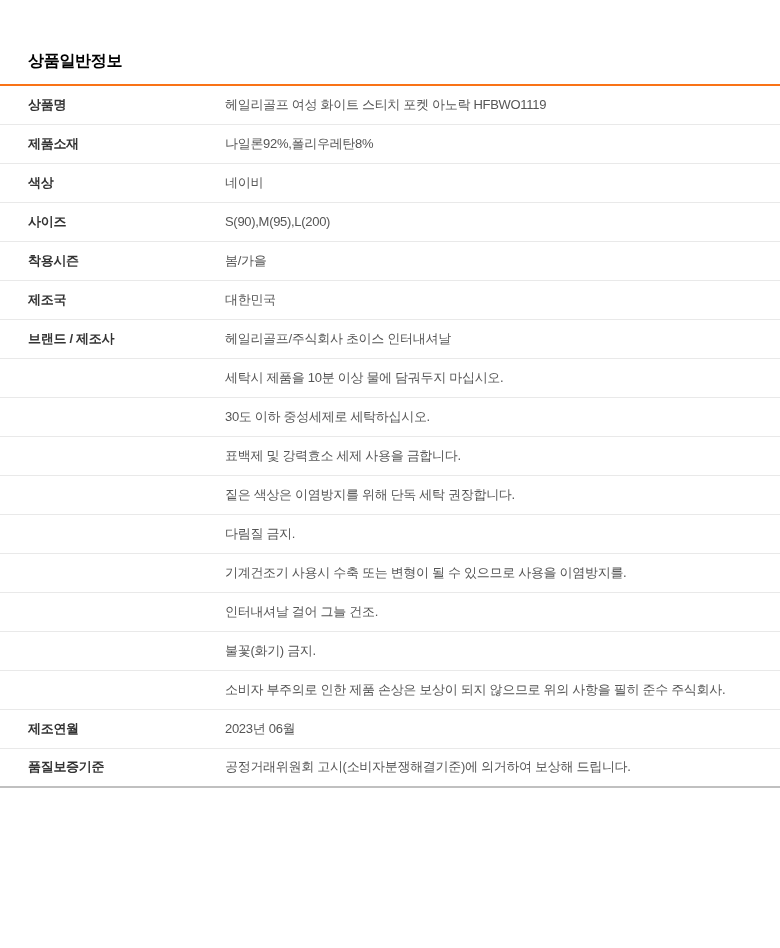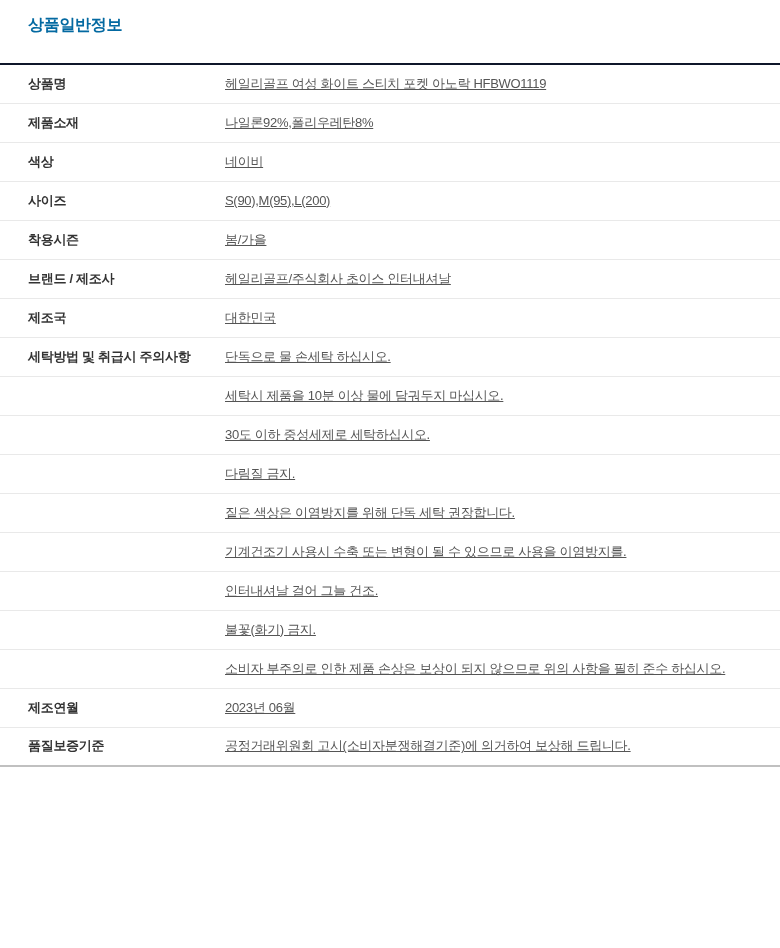--- a/index.html
+++ b/index.html
@@ -8,33 +8,33 @@
     background: #ffffff;
   }
   body {
     width: 780px;
     height: 948px;
     font-family: "Liberation Sans", "DejaVu Sans", sans-serif;
     -webkit-font-smoothing: antialiased;
   }
   .section-title {
     margin: 0;
-    padding: 17px 0 0 28px;
+    padding: 53px 0 0 28px;
     font-size: 16px;
     line-height: 16px;
     font-weight: 700;
-    color: #0369a1;
+    color: #000000;
     letter-spacing: -0.3px;
   }
   table.info-table {
     width: 780px;
-    margin-top: 30px;
+    margin-top: 15px;
     border-collapse: collapse;
     table-layout: fixed;
-    border-top: 2px solid #0f172a;
+    border-top: 2px solid #f97316;
     border-bottom: 2px solid #c0c0c0;
   }
   table.info-table tr {
     height: 39px;
   }
   table.info-table tr:not(:last-child) {
     border-bottom: 1px solid #e9e9e9;
   }
   table.info-table th {
     width: 197px;
@@ -50,21 +50,20 @@
   table.info-table td {
     padding: 0 20px 0 0;
     text-align: left;
     vertical-align: middle;
     font-size: 13px;
     font-weight: 400;
     color: #555555;
     letter-spacing: -0.3px;
     white-space: nowrap;
     overflow: hidden;
-    text-decoration: underline;
   }
 </style>
 </head>
 <body>
 
 <section>
   <h2 class="section-title">상품일반정보</h2>
 
   <table class="info-table">
     <tbody>
@@ -82,62 +81,62 @@
       </tr>
       <tr>
         <th>사이즈</th>
         <td>S(90),M(95),L(200)</td>
       </tr>
       <tr>
         <th>착용시즌</th>
         <td>봄/가을</td>
       </tr>
       <tr>
-        <th>브랜드 / 제조사</th>
-        <td>헤일리골프/주식회사 초이스 인터내셔날</td>
-      </tr>
-      <tr>
         <th>제조국</th>
         <td>대한민국</td>
       </tr>
       <tr>
-        <th>세탁방법 및 취급시 주의사항</th>
-        <td>단독으로 물 손세탁 하십시오.</td>
+        <th>브랜드 / 제조사</th>
+        <td>헤일리골프/주식회사 초이스 인터내셔날</td>
       </tr>
       <tr>
         <th></th>
         <td>세탁시 제품을 10분 이상 물에 담궈두지 마십시오.</td>
       </tr>
       <tr>
         <th></th>
         <td>30도 이하 중성세제로 세탁하십시오.</td>
       </tr>
       <tr>
         <th></th>
-        <td>다림질 금지.</td>
+        <td>표백제 및 강력효소 세제 사용을 금합니다.</td>
       </tr>
       <tr>
         <th></th>
         <td>짙은 색상은 이염방지를 위해 단독 세탁 권장합니다.</td>
+      </tr>
+      <tr>
+        <th></th>
+        <td>다림질 금지.</td>
       </tr>
       <tr>
         <th></th>
         <td>기계건조기 사용시 수축 또는 변형이 될 수 있으므로 사용을 이염방지를.</td>
       </tr>
       <tr>
         <th></th>
         <td>인터내셔날 걸어 그늘 건조.</td>
       </tr>
       <tr>
         <th></th>
         <td>불꽃(화기) 금지.</td>
       </tr>
       <tr>
         <th></th>
-        <td>소비자 부주의로 인한 제품 손상은 보상이 되지 않으므로 위의 사항을 필히 준수 하십시오.</td>
+        <td>소비자 부주의로 인한 제품 손상은 보상이 되지 않으므로 위의 사항을 필히 준수 주식회사.</td>
       </tr>
       <tr>
         <th>제조연월</th>
         <td>2023년 06월</td>
       </tr>
       <tr>
         <th>품질보증기준</th>
         <td>공정거래위원회 고시(소비자분쟁해결기준)에 의거하여 보상해 드립니다.</td>
       </tr>
     </tbody>

